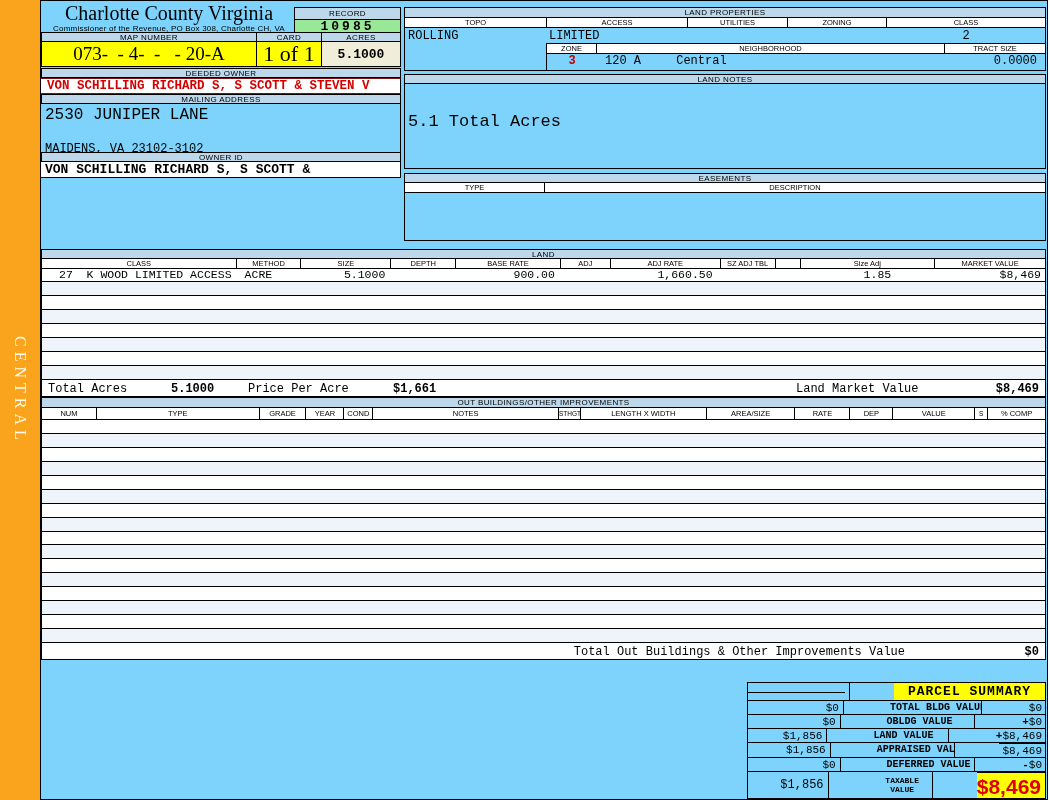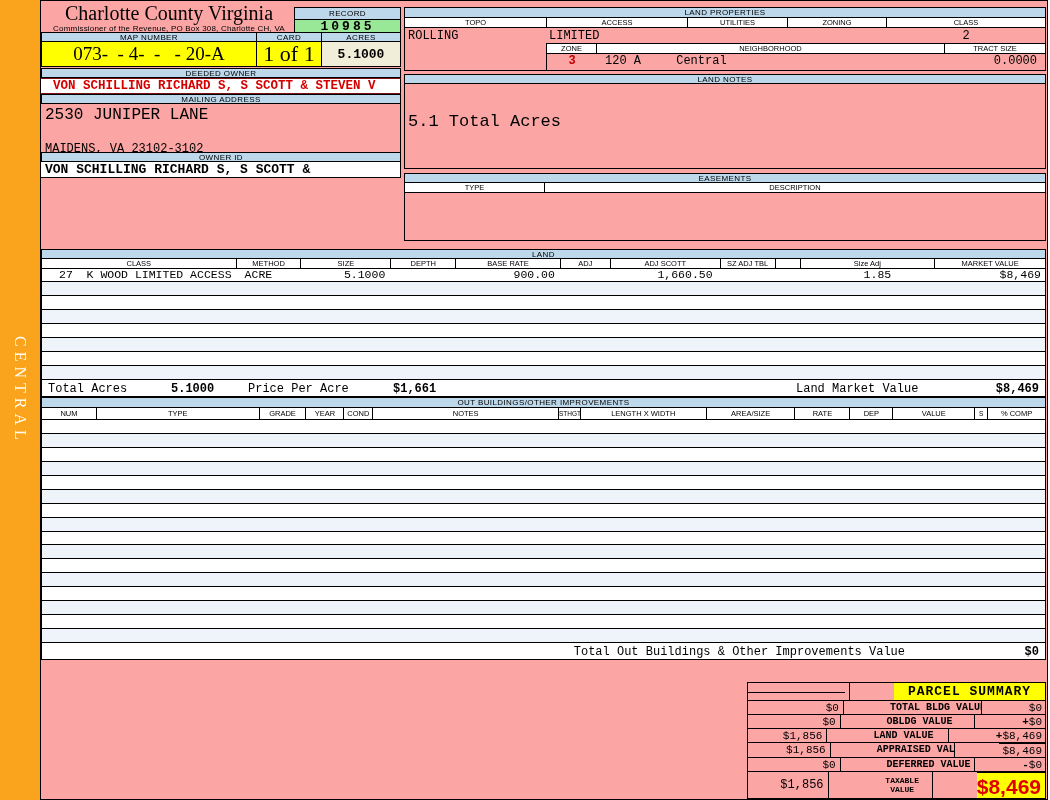--- a/index.html
+++ b/index.html
@@ -6,21 +6,21 @@
   html,body { width:1050px; height:800px; }
   body { font-family:"Liberation Sans", sans-serif; background:#fff; position:relative; overflow:hidden; }
 
   .page { position:absolute; left:0; top:0; width:1050px; height:800px; }
   .sidebar { position:absolute; left:0; top:0; width:40px; height:800px; background:#FAA41E; }
   .sidebar-label {
     position:absolute; left:11px; top:336px; height:140px;
     writing-mode:vertical-rl; font-family:"Liberation Serif", serif;
     font-size:16px; letter-spacing:5px; color:#FFFBEF;
   }
-  .content { position:absolute; left:40px; top:0; width:1008px; height:800px; background:#fca5a5; border:1px solid #000; }
+  .content { position:absolute; left:40px; top:0; width:1008px; height:800px; background:#7dd3fc; border:1px solid #000; }
   .abs { position:absolute; }
 
   
   .bar { background:#BDD8EA; border:1px solid #000; height:10px; line-height:9px;
          font-size:8px; text-align:center; letter-spacing:.4px; overflow:hidden; }
   .hdr-row { display:flex; border-left:1px solid #000; border-right:1px solid #000; border-bottom:1px solid #000; background:#fff; }
   .hcell { font-size:7.5px; line-height:10px; text-align:center; border-right:1px solid #000; overflow:hidden; white-space:nowrap; }
   .hcell:last-child { border-right:none; }
   .mono { font-family:"Liberation Mono", monospace; }
   .pre { white-space:pre; }
@@ -113,21 +113,21 @@
         <div class="bar">CARD</div>
         <div class="map-val yellow serifval" style="font-size:22px">1 of 1</div>
       </div>
       <div class="map-col" style="width:80px">
         <div class="bar">ACRES</div>
         <div class="map-val cream mono" style="font-size:13px;font-weight:bold">5.1000</div>
       </div>
     </div>
 
     <div class="abs bar" style="left:0;top:67px;width:360px">DEEDED OWNER</div>
-    <div class="abs leftrow mono owner-red pre" style="left:0;top:77px;width:360px;height:16px;padding-left:12px">VON SCHILLING RICHARD S, S SCOTT &amp; STEVEN V</div>
+    <div class="abs leftrow mono owner-red pre" style="left:0;top:77px;width:360px;height:16px;padding-left:6px">VON SCHILLING RICHARD S, S SCOTT &amp; STEVEN V</div>
 
     <div class="abs bar" style="left:0;top:93px;width:360px">MAILING ADDRESS</div>
     <div class="abs" style="left:0;top:103px;width:360px;height:48px;border-right:1px solid #000">
       <div class="mono pre" style="font-size:16px;padding:2px 0 0 4px">2530 JUNIPER LANE</div>
       <div class="mono pre" style="font-size:12px;padding:18px 0 0 4px">MAIDENS, VA 23102-3102</div>
     </div>
 
     <div class="abs bar" style="left:0;top:151px;width:360px">OWNER ID</div>
     <div class="abs leftrow mono pre" style="left:0;top:161px;width:360px;height:16px;font-size:13px;font-weight:bold;line-height:15px;padding-left:4px">VON SCHILLING RICHARD S, S SCOTT &amp;</div>
 
@@ -181,21 +181,21 @@
 
     <div class="abs" style="left:0;top:248px;width:1005px">
       <div class="bar">LAND</div>
       <div class="hdr-row" style="height:10px">
         <div class="hcell" style="width:195px">CLASS</div>
         <div class="hcell" style="width:65px">METHOD</div>
         <div class="hcell" style="width:90px">SIZE</div>
         <div class="hcell" style="width:65px">DEPTH</div>
         <div class="hcell" style="width:105px">BASE RATE</div>
         <div class="hcell" style="width:50px">ADJ</div>
-        <div class="hcell" style="width:110px">ADJ SCOTT</div>
+        <div class="hcell" style="width:110px">ADJ RATE</div>
         <div class="hcell" style="width:55px">SZ ADJ TBL</div>
         <div class="hcell" style="width:25px"></div>
         <div class="hcell" style="width:135px">Size Adj</div>
         <div class="hcell" style="width:110px">MARKET VALUE</div>
       </div>
       <div class="datarow" style="height:13px">
         <div class="dcell" style="width:195px;padding-left:17px">27  K WOOD LIMITED ACCESS</div>
         <div class="dcell" style="width:65px;padding-left:8px">ACRE</div>
         <div class="dcell" style="width:90px;text-align:right;padding-right:6px">5.1000</div>
         <div class="dcell" style="width:65px"></div>

